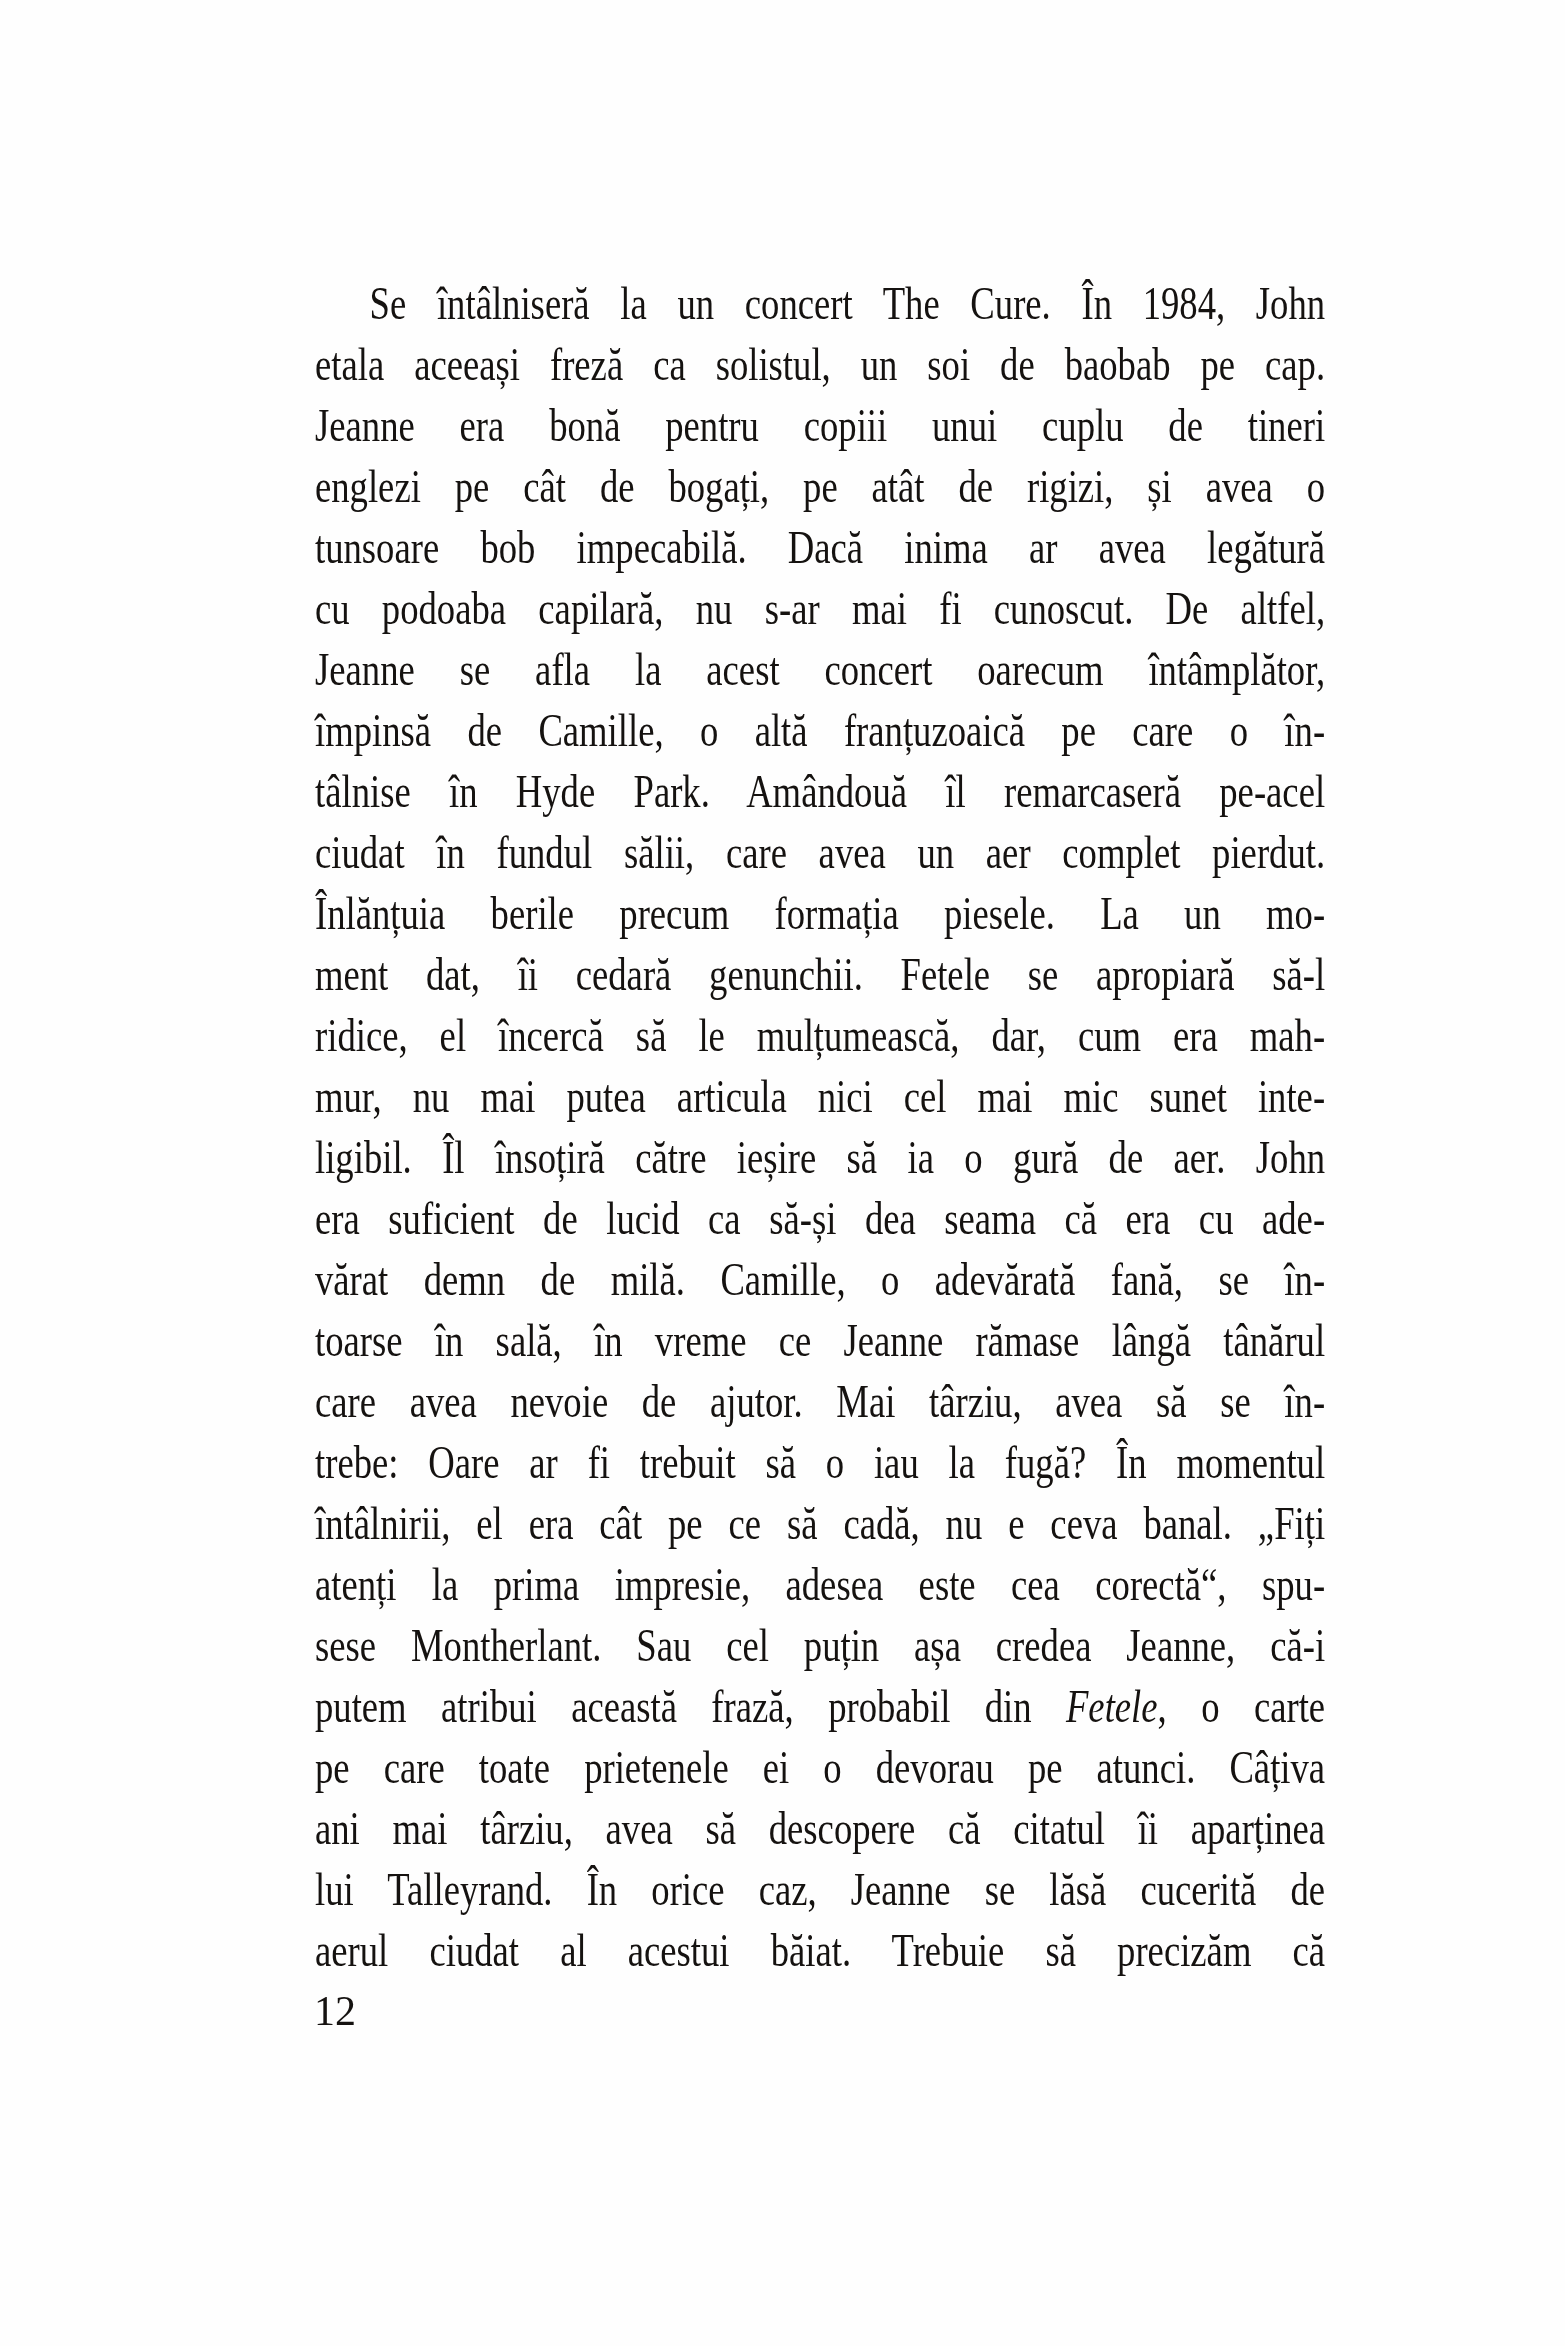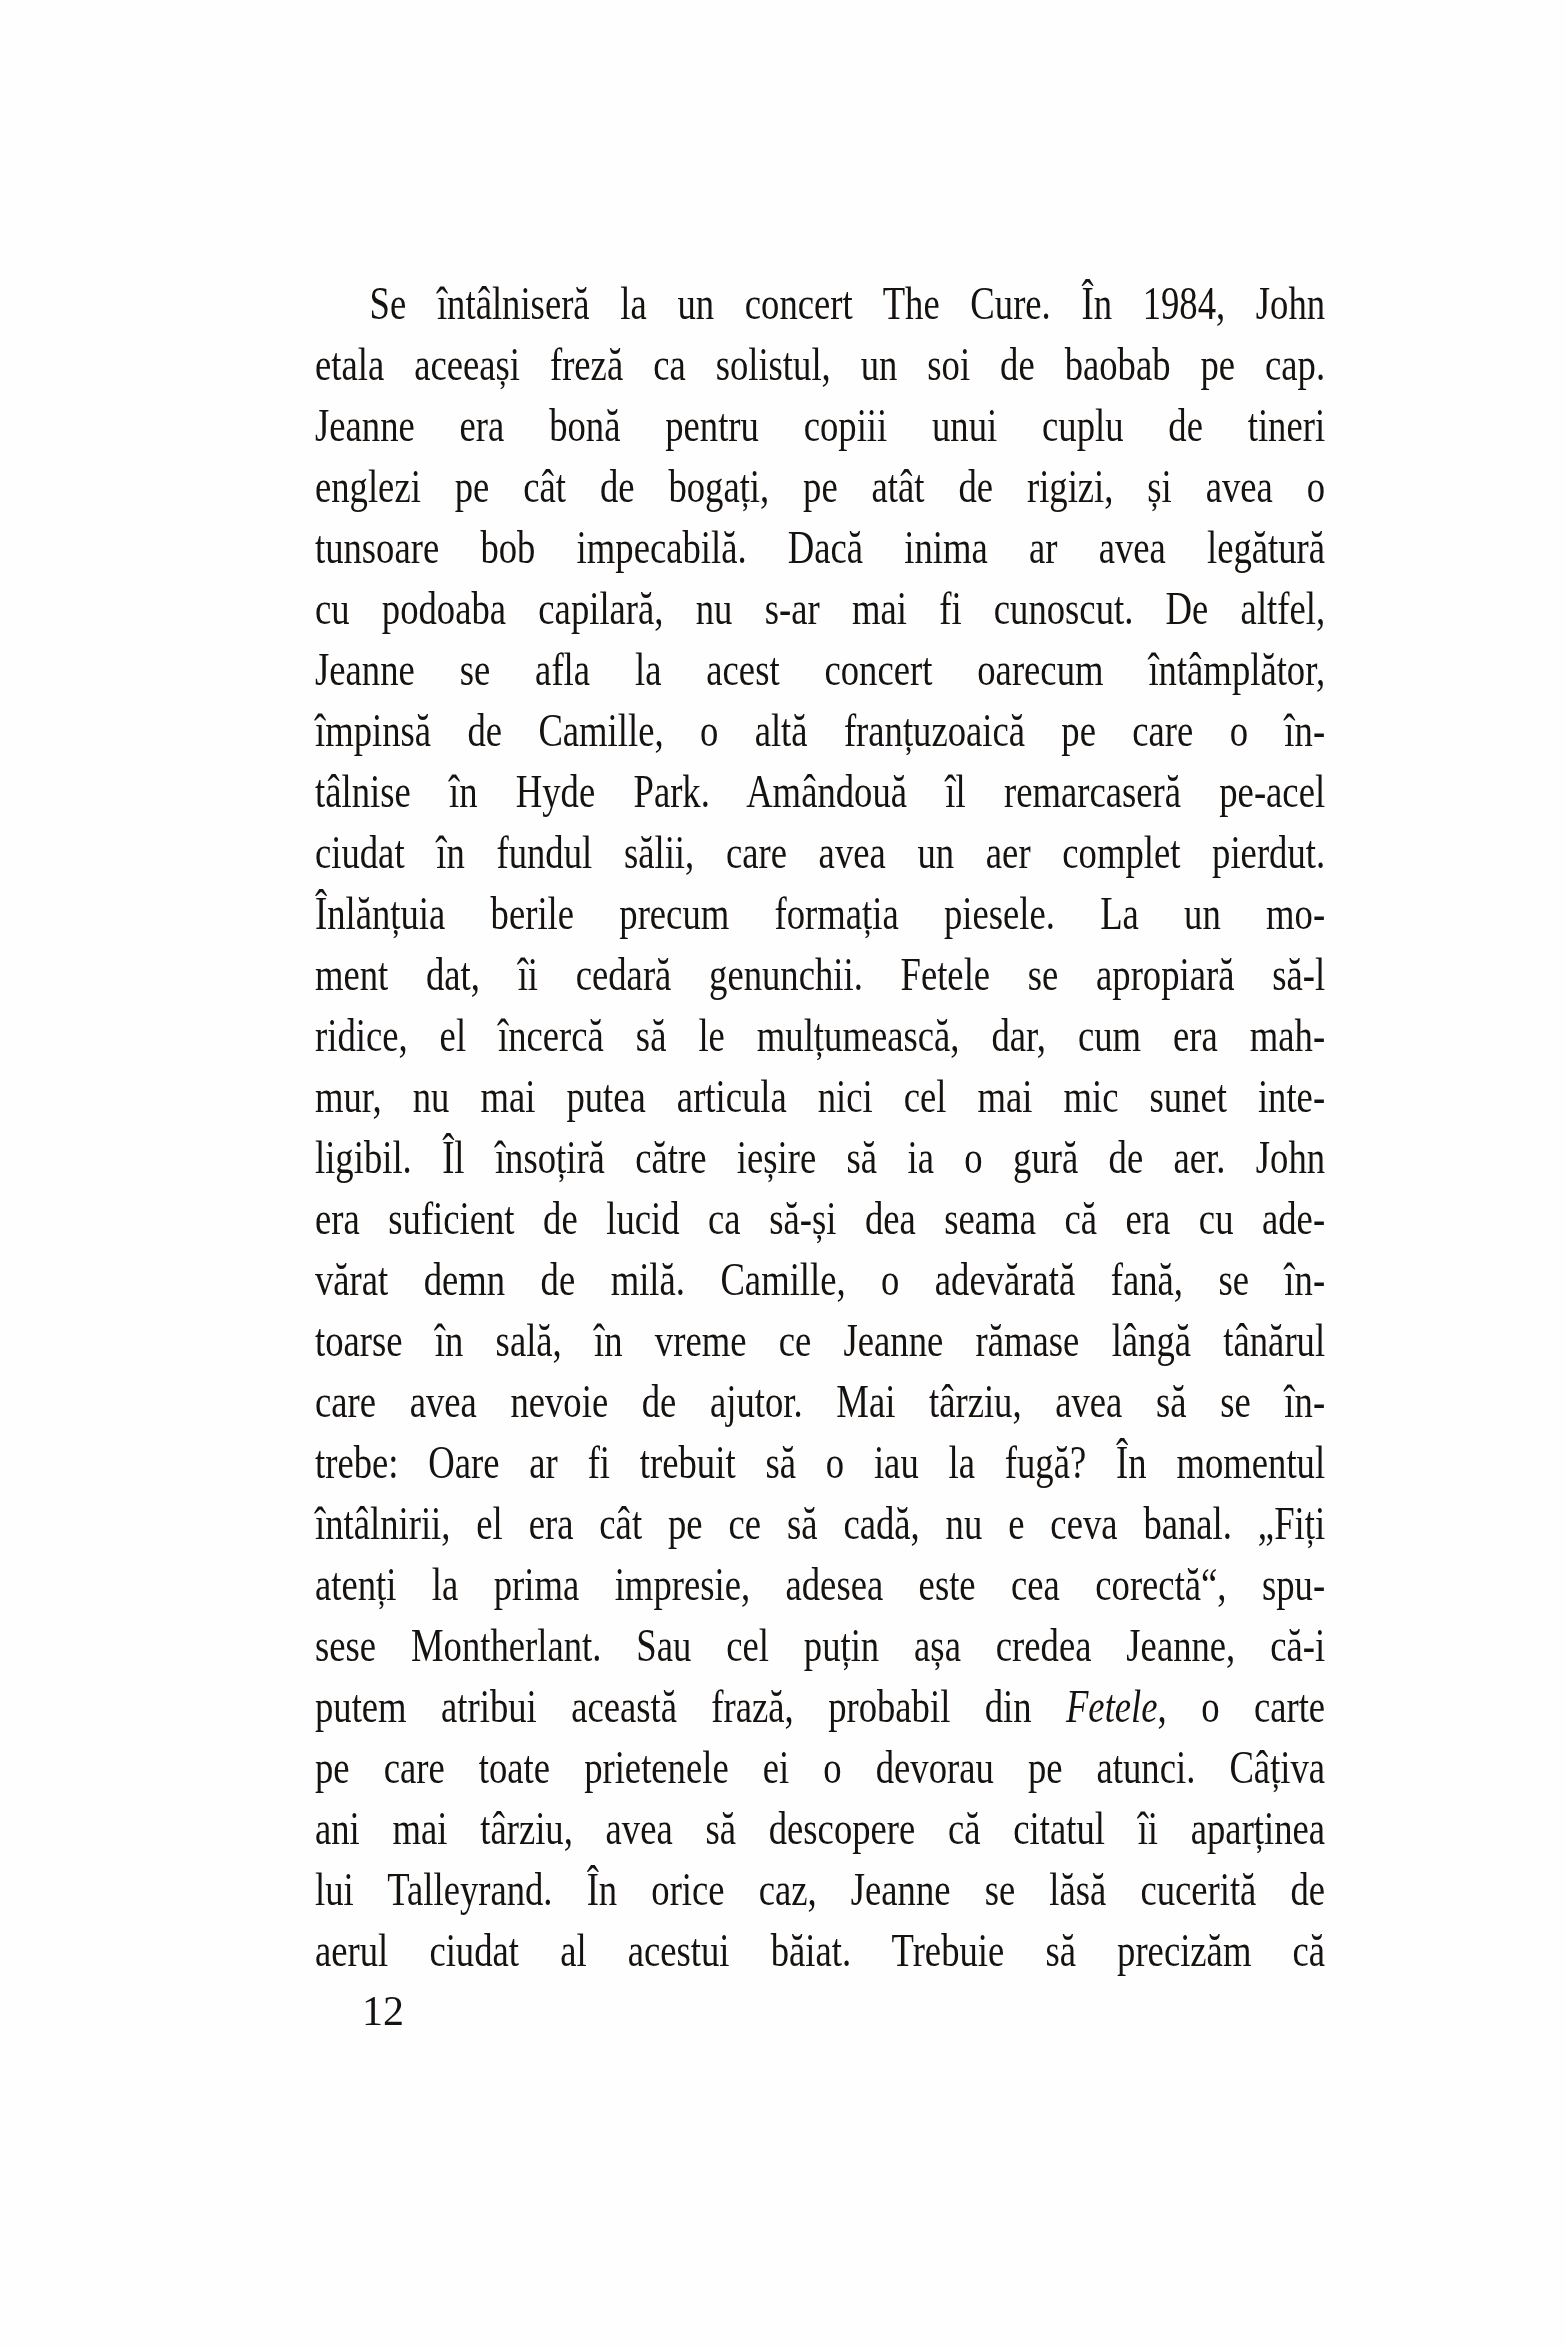--- a/index.html
+++ b/index.html
@@ -43,21 +43,20 @@
   }
   .italic {
     font-style: italic;
   }
   .folio {
     position: absolute;
     left: 314px;
     top: 1988px;
     font-size: 42px;
     line-height: 47px;
-    margin-left: 48px;
   }
 </style>
 </head>
 <body style="background: rgb(254, 254, 254);">
 
 <div class="sheet" style="background: rgb(254, 254, 254); color: rgb(21, 18, 16);">
   <div class="text-block" id="paragraph">
       <div class="line indent"><span>Se întâlniseră la un concert The Cure. În 1984, John</span></div>
       <div class="line"><span>etala aceeași freză ca solistul, un soi de baobab pe cap.</span></div>
       <div class="line"><span>Jeanne era bonă pentru copiii unui cuplu de tineri</span></div>

